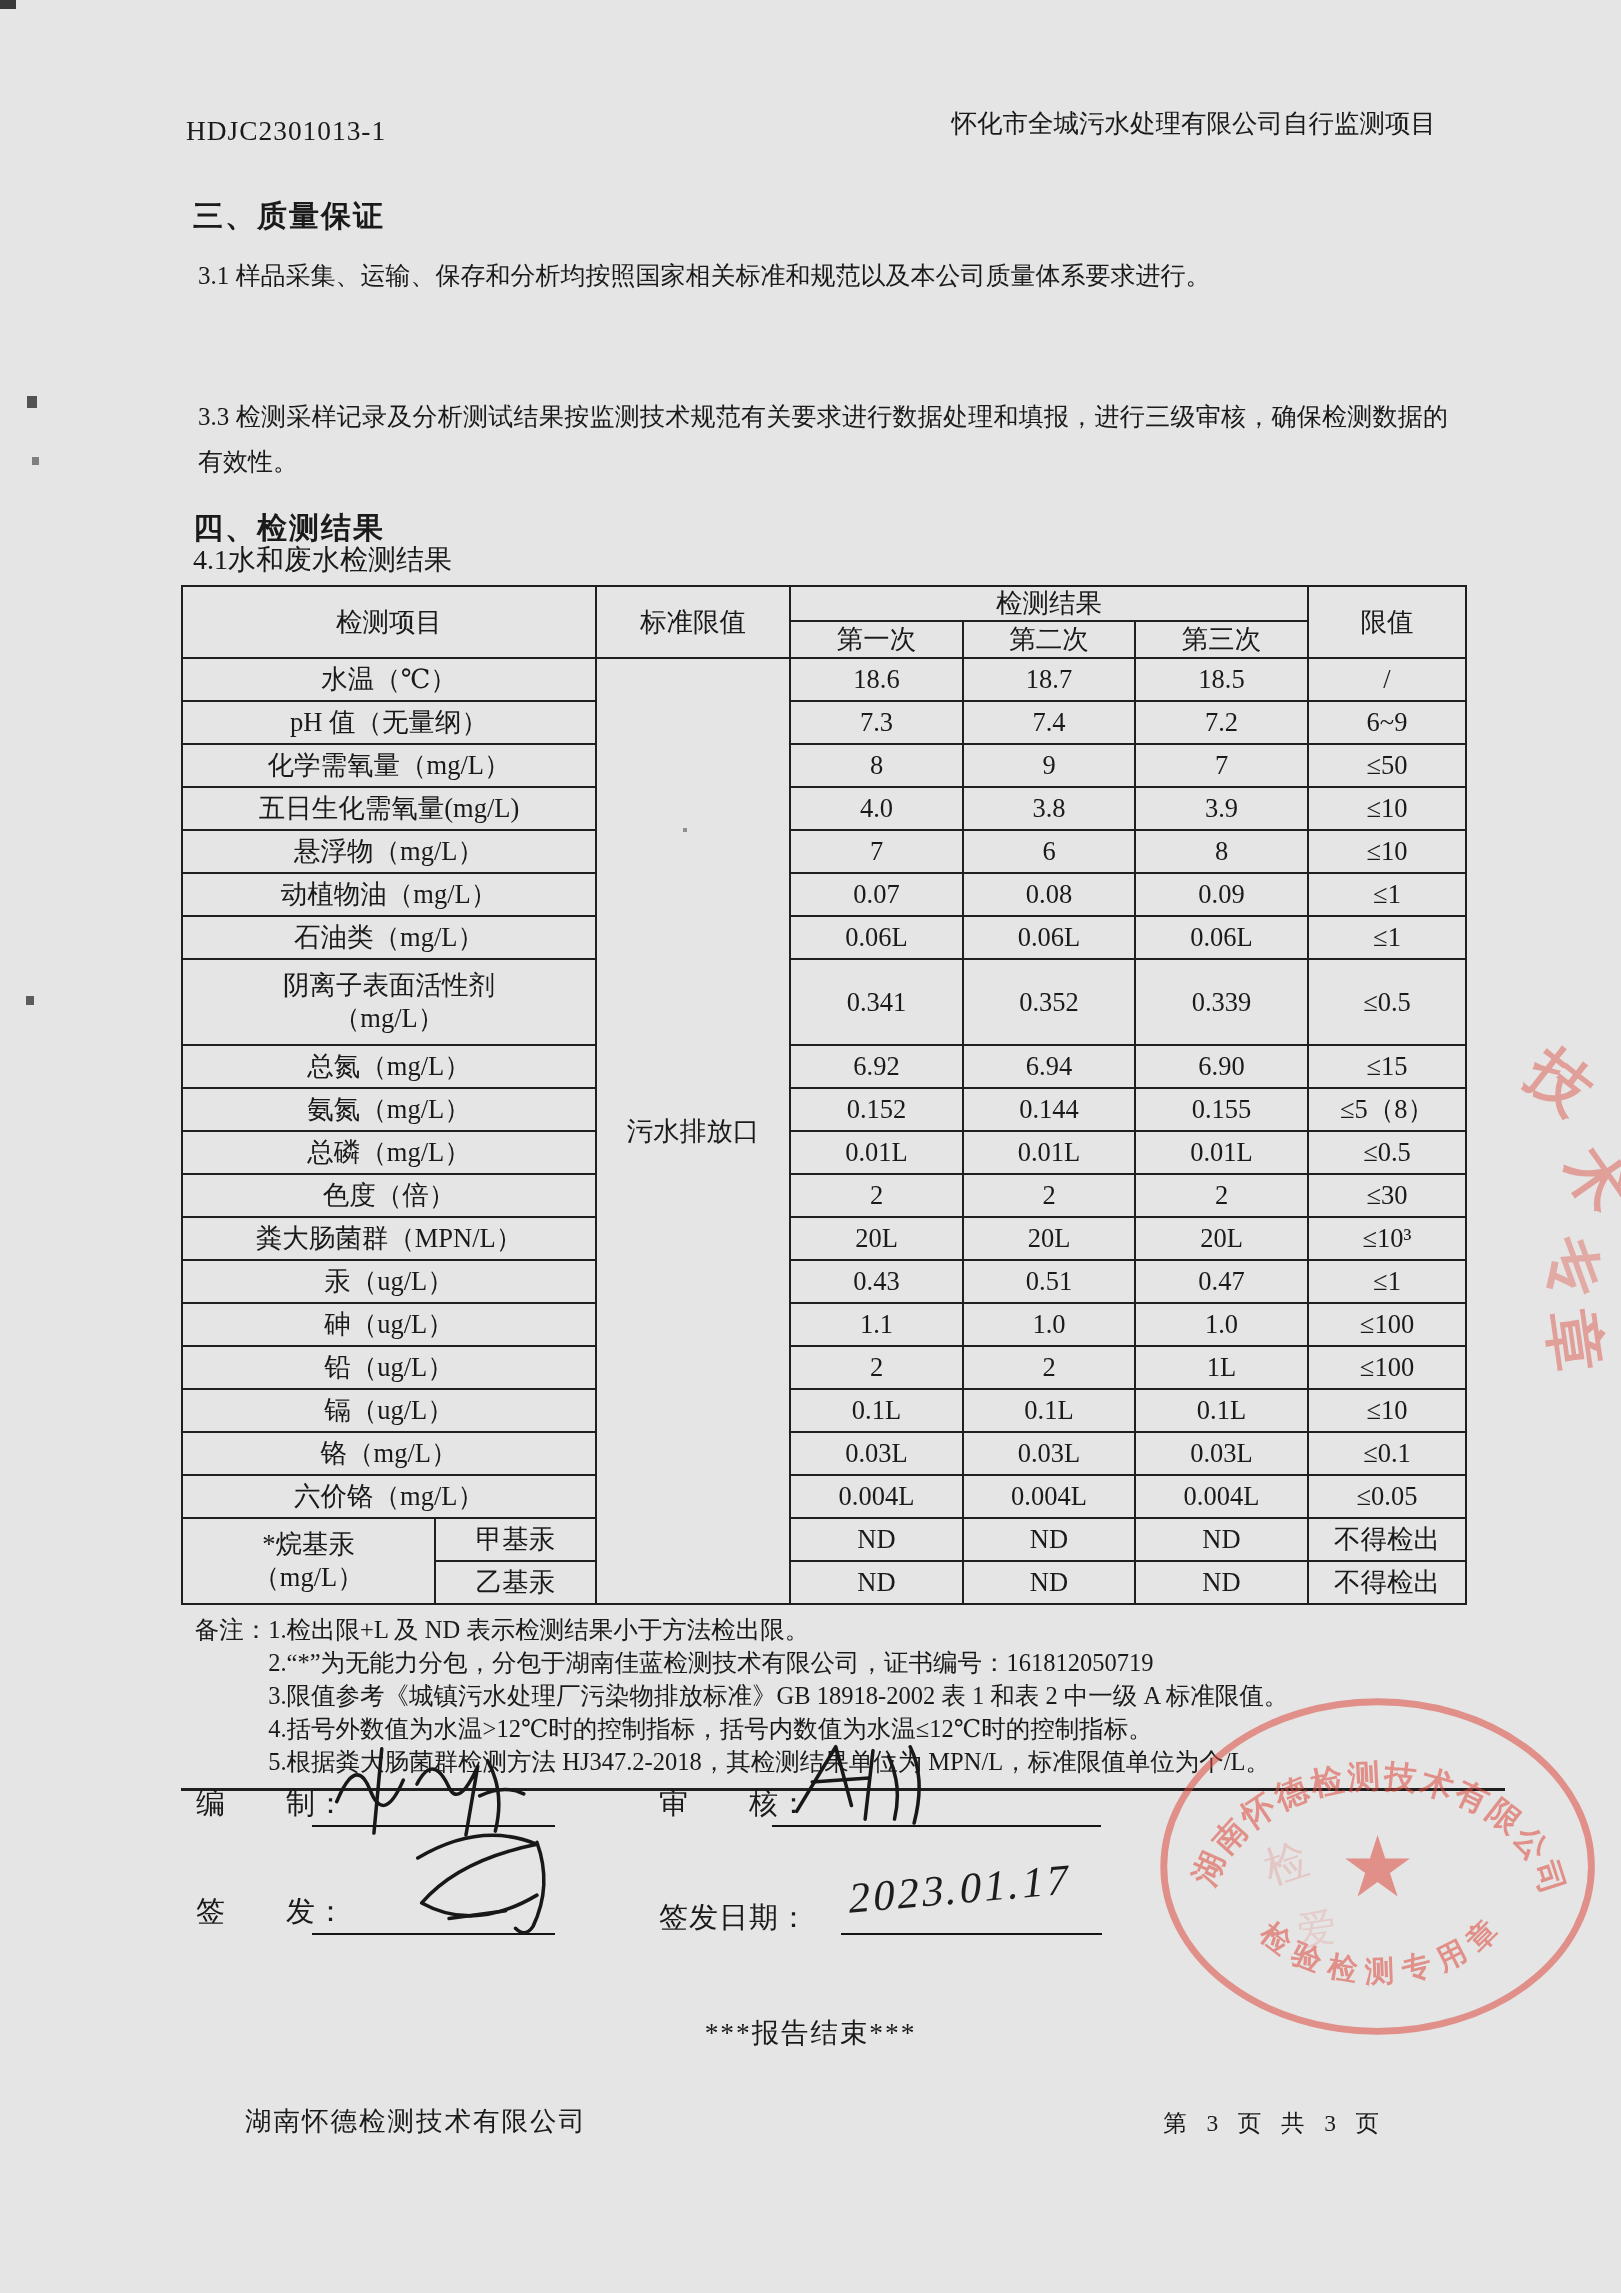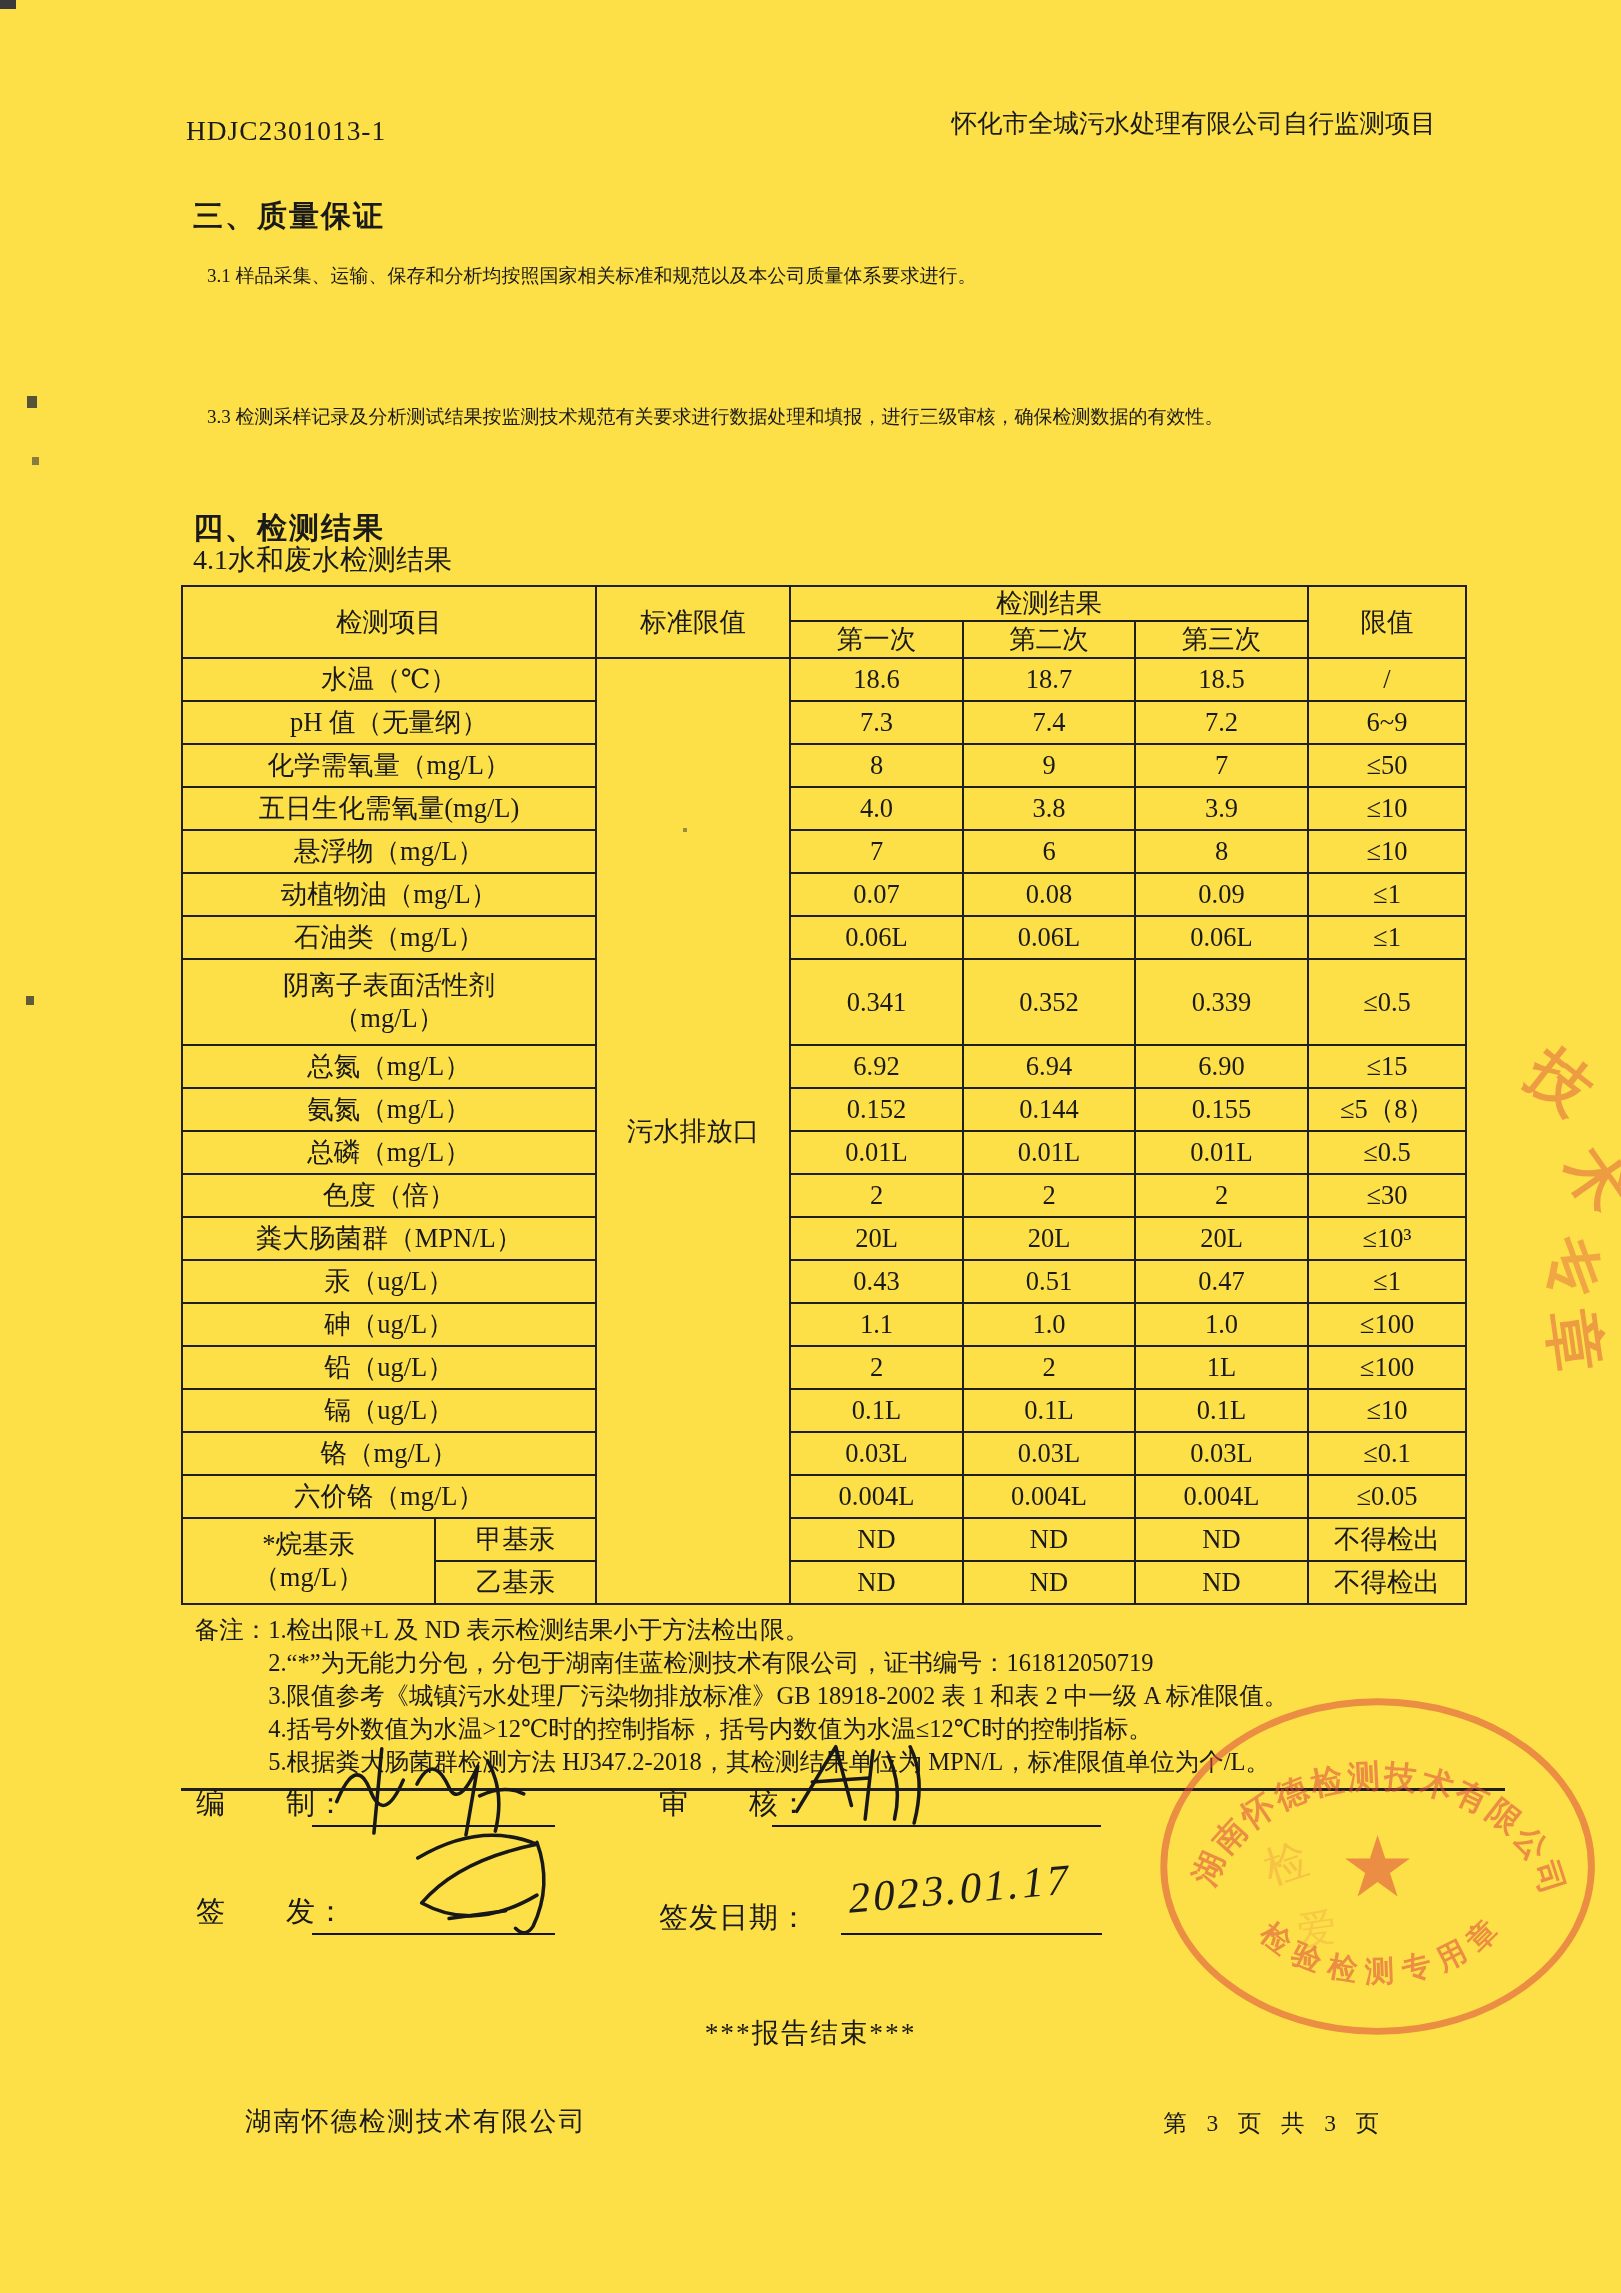--- a/index.html
+++ b/index.html
@@ -1,22 +1,22 @@
 <!DOCTYPE html>
 <html><head>
 <meta charset="utf-8">
 <style>
   html,body{margin:0;padding:0;background:#9a9a9a;}
-  .page{position:relative;width:1621px;height:2294px;background:#fde047;margin:0 auto;
+  .page{position:relative;width:1621px;height:2294px;background:#e5e5e5;margin:0 auto;
         font-family:"Liberation Serif","DejaVu Serif",serif;color:#1a1a1a;overflow:hidden;}
   .abs{position:absolute;}
   .hdr-left{left:186px;top:116px;font-size:27.4px;letter-spacing:1px;}
   .hdr-right{right:185px;top:106px;font-size:25.5px;}
   .sec-title{left:193px;top:196px;font-size:30px;font-weight:bold;letter-spacing:2px;}
-  .para{left:207px;width:1250px;font-size:19px;line-height:45px;text-align:justify;}
+  .para{left:198px;width:1250px;font-size:25px;line-height:45px;text-align:justify;}
   .p1{top:253px;} .p2{top:300px;} .p3{top:394px;}
   .sec4-title{left:193px;top:486px;font-size:30px;font-weight:bold;letter-spacing:2px;margin-top:22px;}
   .sec4-sub{left:193px;top:541px;font-size:28px;}
   .tblwrap{left:181px;top:585px;width:1324px;}
   table.tbl{border-collapse:collapse;width:1284px;table-layout:fixed;}
   .tbl th,.tbl td{border:2px solid #1f1f1f;font-size:26.5px;font-weight:400;text-align:center;
                   vertical-align:middle;padding:0;line-height:1.25;}
   table.tbl{border:2.9px solid #1f1f1f;}
   .tbl tr{height:43px;}
   tr.hrow1{height:35px;} tr.hrow2{height:37px;} tr.tall{height:86px;}

